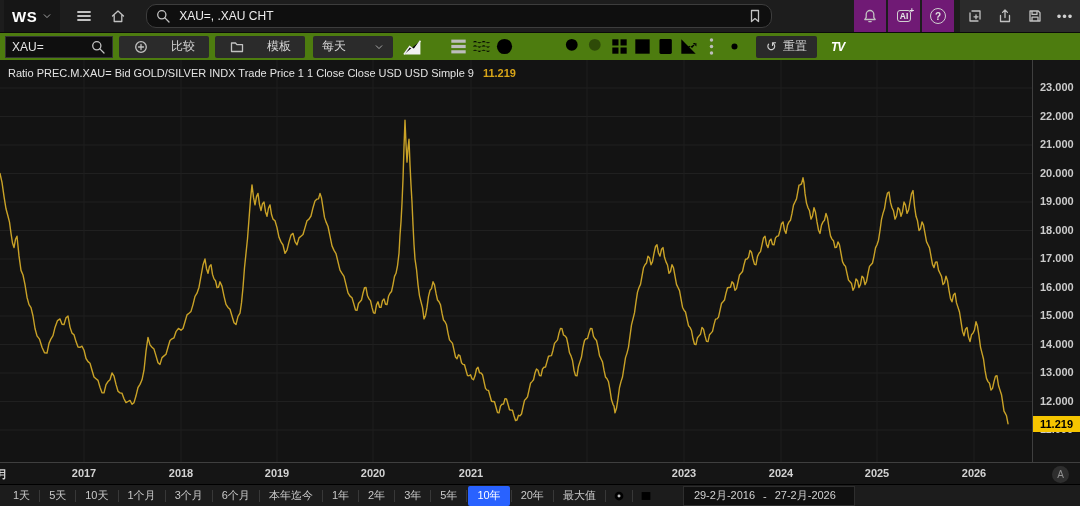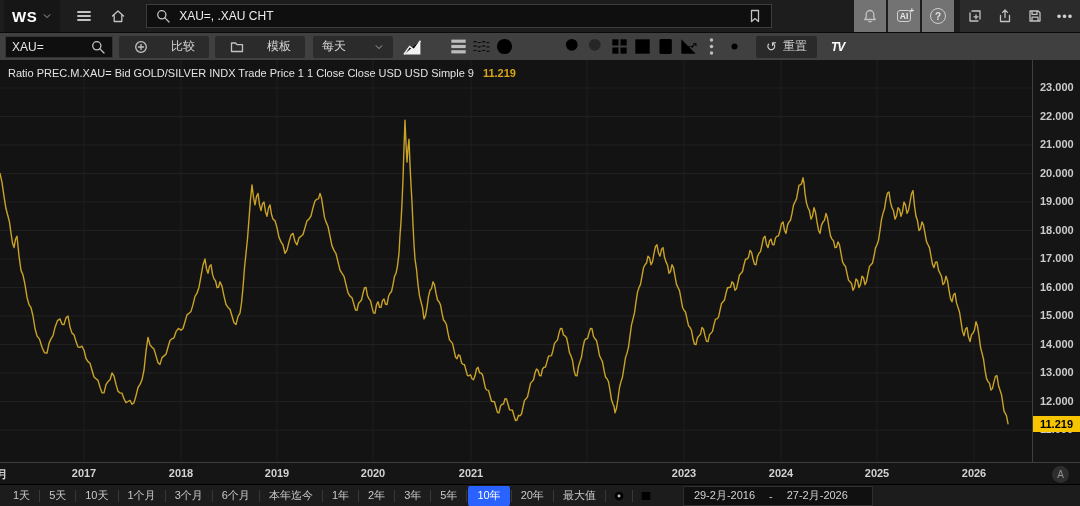--- a/index.html
+++ b/index.html
@@ -7,34 +7,34 @@
   *{box-sizing:border-box}
   .app{width:1080px;height:506px;display:flex;flex-direction:column}
 
   
   .topbar{height:32px;background:#1d1d1d;display:flex;align-items:center;padding-left:4px;flex:0 0 32px}
   .ws-logo{display:flex;align-items:center;gap:5px;background:#161616;height:32px;padding:0 8px;cursor:pointer}
   .ws-logo .txt{font-weight:700;font-size:15px;color:#fff;letter-spacing:.5px}
   .iconbtn{background:none;border:none;padding:0;width:24px;height:24px;display:flex;align-items:center;justify-content:center;cursor:pointer;color:#cfcfcf}
   .hamburger{margin-left:12px}
   .homebtn{margin-left:10px}
-  .searchbar{margin-left:16px;width:626px;height:24px;background:#0f0f0f;border:1px solid #3d3d3d;border-radius:0;
+  .searchbar{margin-left:16px;width:626px;height:24px;background:#0f0f0f;border:1px solid #3d3d3d;border-radius:10px;
     display:flex;align-items:center;gap:8px;padding:0 8px}
   .searchtext{font-size:12px;color:#ececec;flex:1}
   .tb-right{margin-left:auto;display:flex;align-items:center;height:32px}
-  .tile{width:32px;height:32px;display:flex;align-items:center;justify-content:center;background:#737373;margin-left:2px;cursor:pointer}
+  .tile{width:32px;height:32px;display:flex;align-items:center;justify-content:center;background:#701a75;margin-left:2px;cursor:pointer}
   .tb-panel{margin-left:6px;height:32px;background:#2b2b2b;display:flex;align-items:center}
   .tb-panel .tile{background:transparent;width:30px;margin-left:0}
   .ai-box{border:1.4px solid #d0d0d0;border-radius:3px;font-size:8.5px;font-weight:700;color:#e6e6e6;padding:1px 2px;position:relative;line-height:1}
   .ai-box .plus{position:absolute;top:-4px;right:-4px;font-size:8px}
   .help-circle{width:16px;height:16px;border:1.4px solid #cfcfcf;border-radius:50%;font-size:10px;font-weight:700;color:#e0e0e0;display:flex;align-items:center;justify-content:center}
   .dots{font-size:13px;color:#d0d0d0;letter-spacing:1px}
 
   
-  .toolbar2{height:28px;background:#404040;border-top:1px solid #0a0a0a;display:flex;align-items:center;padding:0 5px;flex:0 0 28px}
+  .toolbar2{height:28px;background:#4d7c0f;border-top:1px solid #0a0a0a;display:flex;align-items:center;padding:0 5px;flex:0 0 28px}
   .t2input{width:108px;height:22px;background:#0f0f0f;border:1px solid #333;display:flex;align-items:center;justify-content:space-between;padding:0 6px;font-size:12px;color:#e5e5e5}
   .t2btn{margin-left:6px;height:22px;background:#2b2b2b;border:none;border-radius:2px;display:flex;align-items:center;gap:22px;padding:0 14px;font-size:12px;color:#d6d6d6;cursor:pointer}
   .t2select{height:22px;background:#2b2b2b;border-radius:2px;display:flex;align-items:center;justify-content:space-between;padding:0 9px;font-size:12px;color:#d6d6d6;cursor:pointer}
   .sel-price{margin-left:85px;width:146px}
   .sel-interval{margin-left:8px;width:80px}
   .t2icons{display:flex;align-items:center;margin-left:8px}
   .ticon{width:23px;height:22px;display:flex;align-items:center;justify-content:center;color:#bdbdbd;cursor:pointer;background:none;border:none;padding:0;font-size:13px}
   .ticon.dim{opacity:.4}
   .resetbtn{margin-left:10px;height:22px;background:#2a2a2a;border:none;border-radius:2px;color:#cfcfcf;font-size:12px;display:flex;align-items:center;gap:6px;padding:0 10px;cursor:pointer}
   .reset-arrow{font-size:13px}
@@ -53,21 +53,21 @@
   .xlabel{position:absolute;top:4px;transform:translateX(-50%);font-size:11px;font-weight:700;color:#d2d2d2}
   .abtn{position:absolute;right:11px;top:2.5px;width:17px;height:17px;border-radius:50%;background:#2e2e2e;color:#919191;
     font-size:10px;display:flex;align-items:center;justify-content:center;cursor:pointer;border:none}
 
   
   .bottombar{height:22px;background:#1c1c1c;border-top:1px solid #000;display:flex;align-items:center;font-size:11px;color:#c9c9c9;padding-left:4px;flex:0 0 22px}
   .rbtn{height:22px;display:flex;align-items:center;padding:0 9px;cursor:pointer;white-space:nowrap;background:none;border:none;color:#c9c9c9;font-size:11px}
   .rbtn.active{background:#2962ff;color:#fff;border-radius:2px;height:20px;margin:0 1px}
   .rsep{width:1px;height:12px;background:#383838;flex:0 0 1px}
   .bicon{width:26px;height:22px;display:flex;align-items:center;justify-content:center;color:#bdbdbd;cursor:pointer;background:none;border:none;font-size:12px}
-  .datebox{margin-left:24px;height:20px;background:#101010;border:1px solid #2e2e2e;display:flex;align-items:center;gap:14px;padding:0 10px;font-size:11px;color:#d0d0d0;cursor:pointer}
+  .datebox{margin-left:24px;height:20px;background:#101010;border:1px solid #2e2e2e;display:flex;align-items:center;gap:8px;padding:0 10px;font-size:11px;color:#d0d0d0;cursor:pointer}
 
   [data-icon] svg{width:16px;height:16px;display:block}
   [data-icon] svg .st{fill:none;stroke:#c2c2c2;stroke-width:1.3;stroke-linecap:round;stroke-linejoin:round}
   .ticon.active svg .st{stroke:#f2f2f2}
   .ticon.active svg .fl{fill:#f2f2f2}
   .chev svg{width:10px;height:10px}
 </style>
 </head>
 <body>
 

